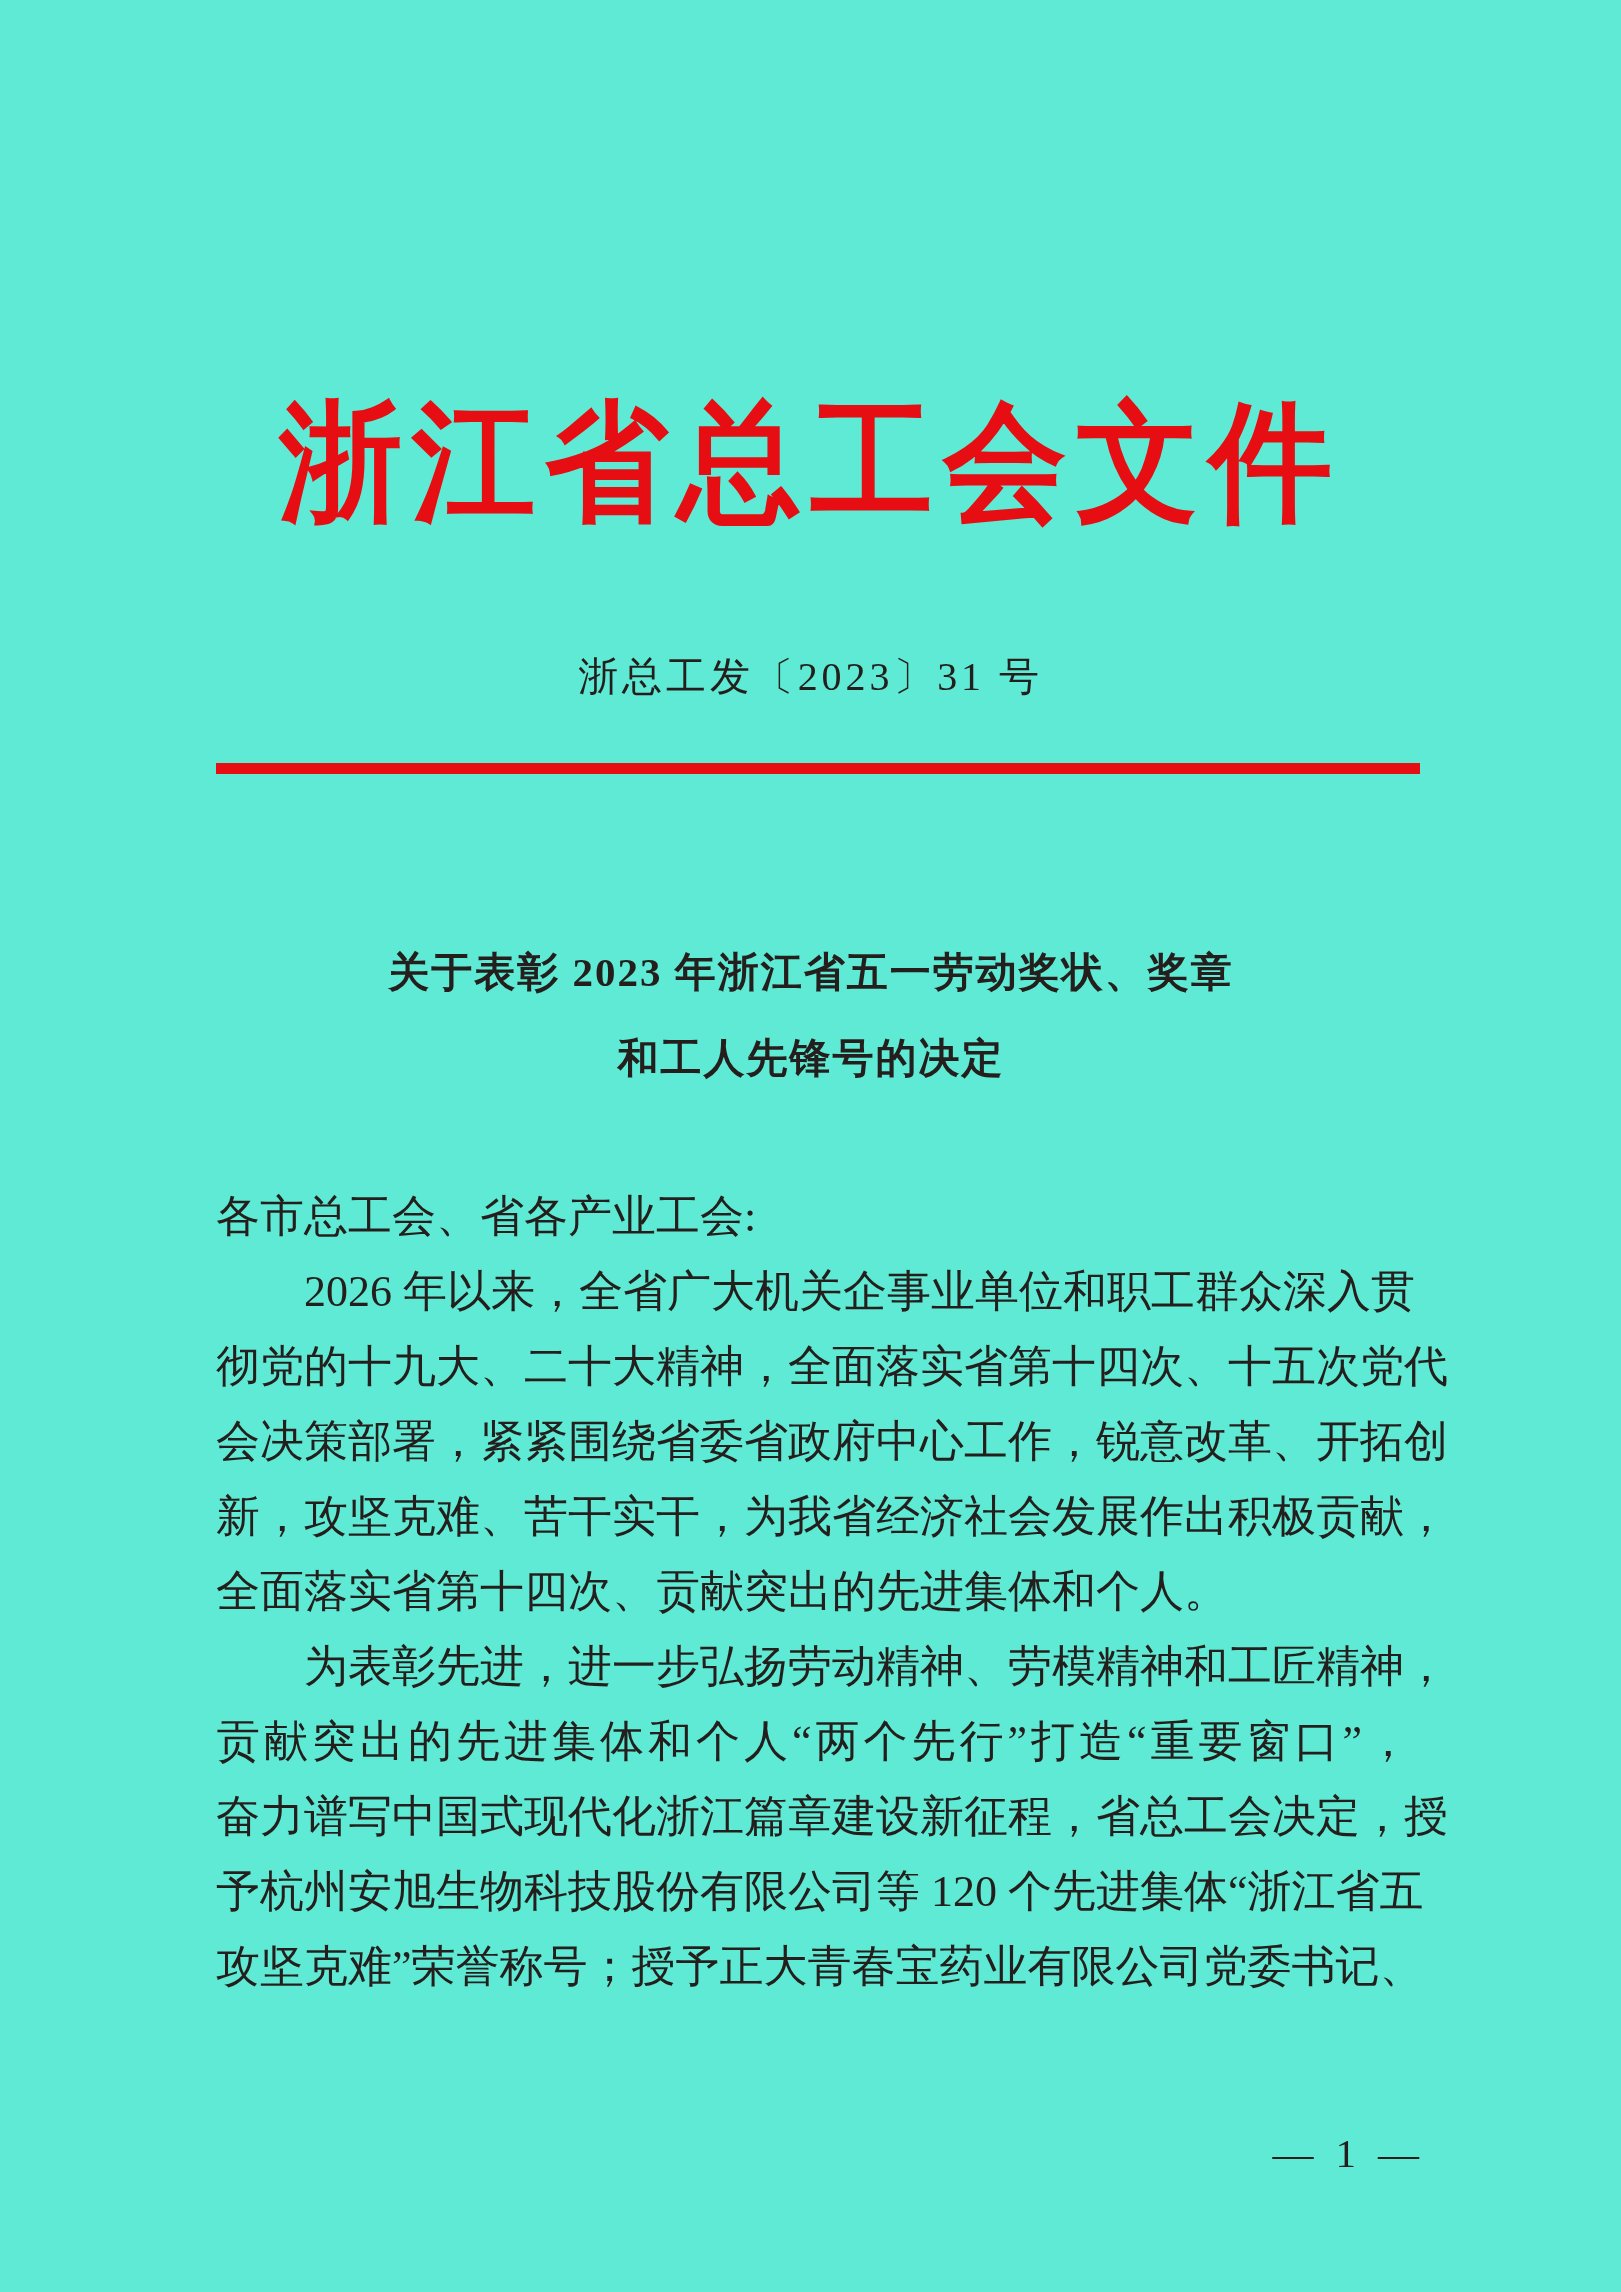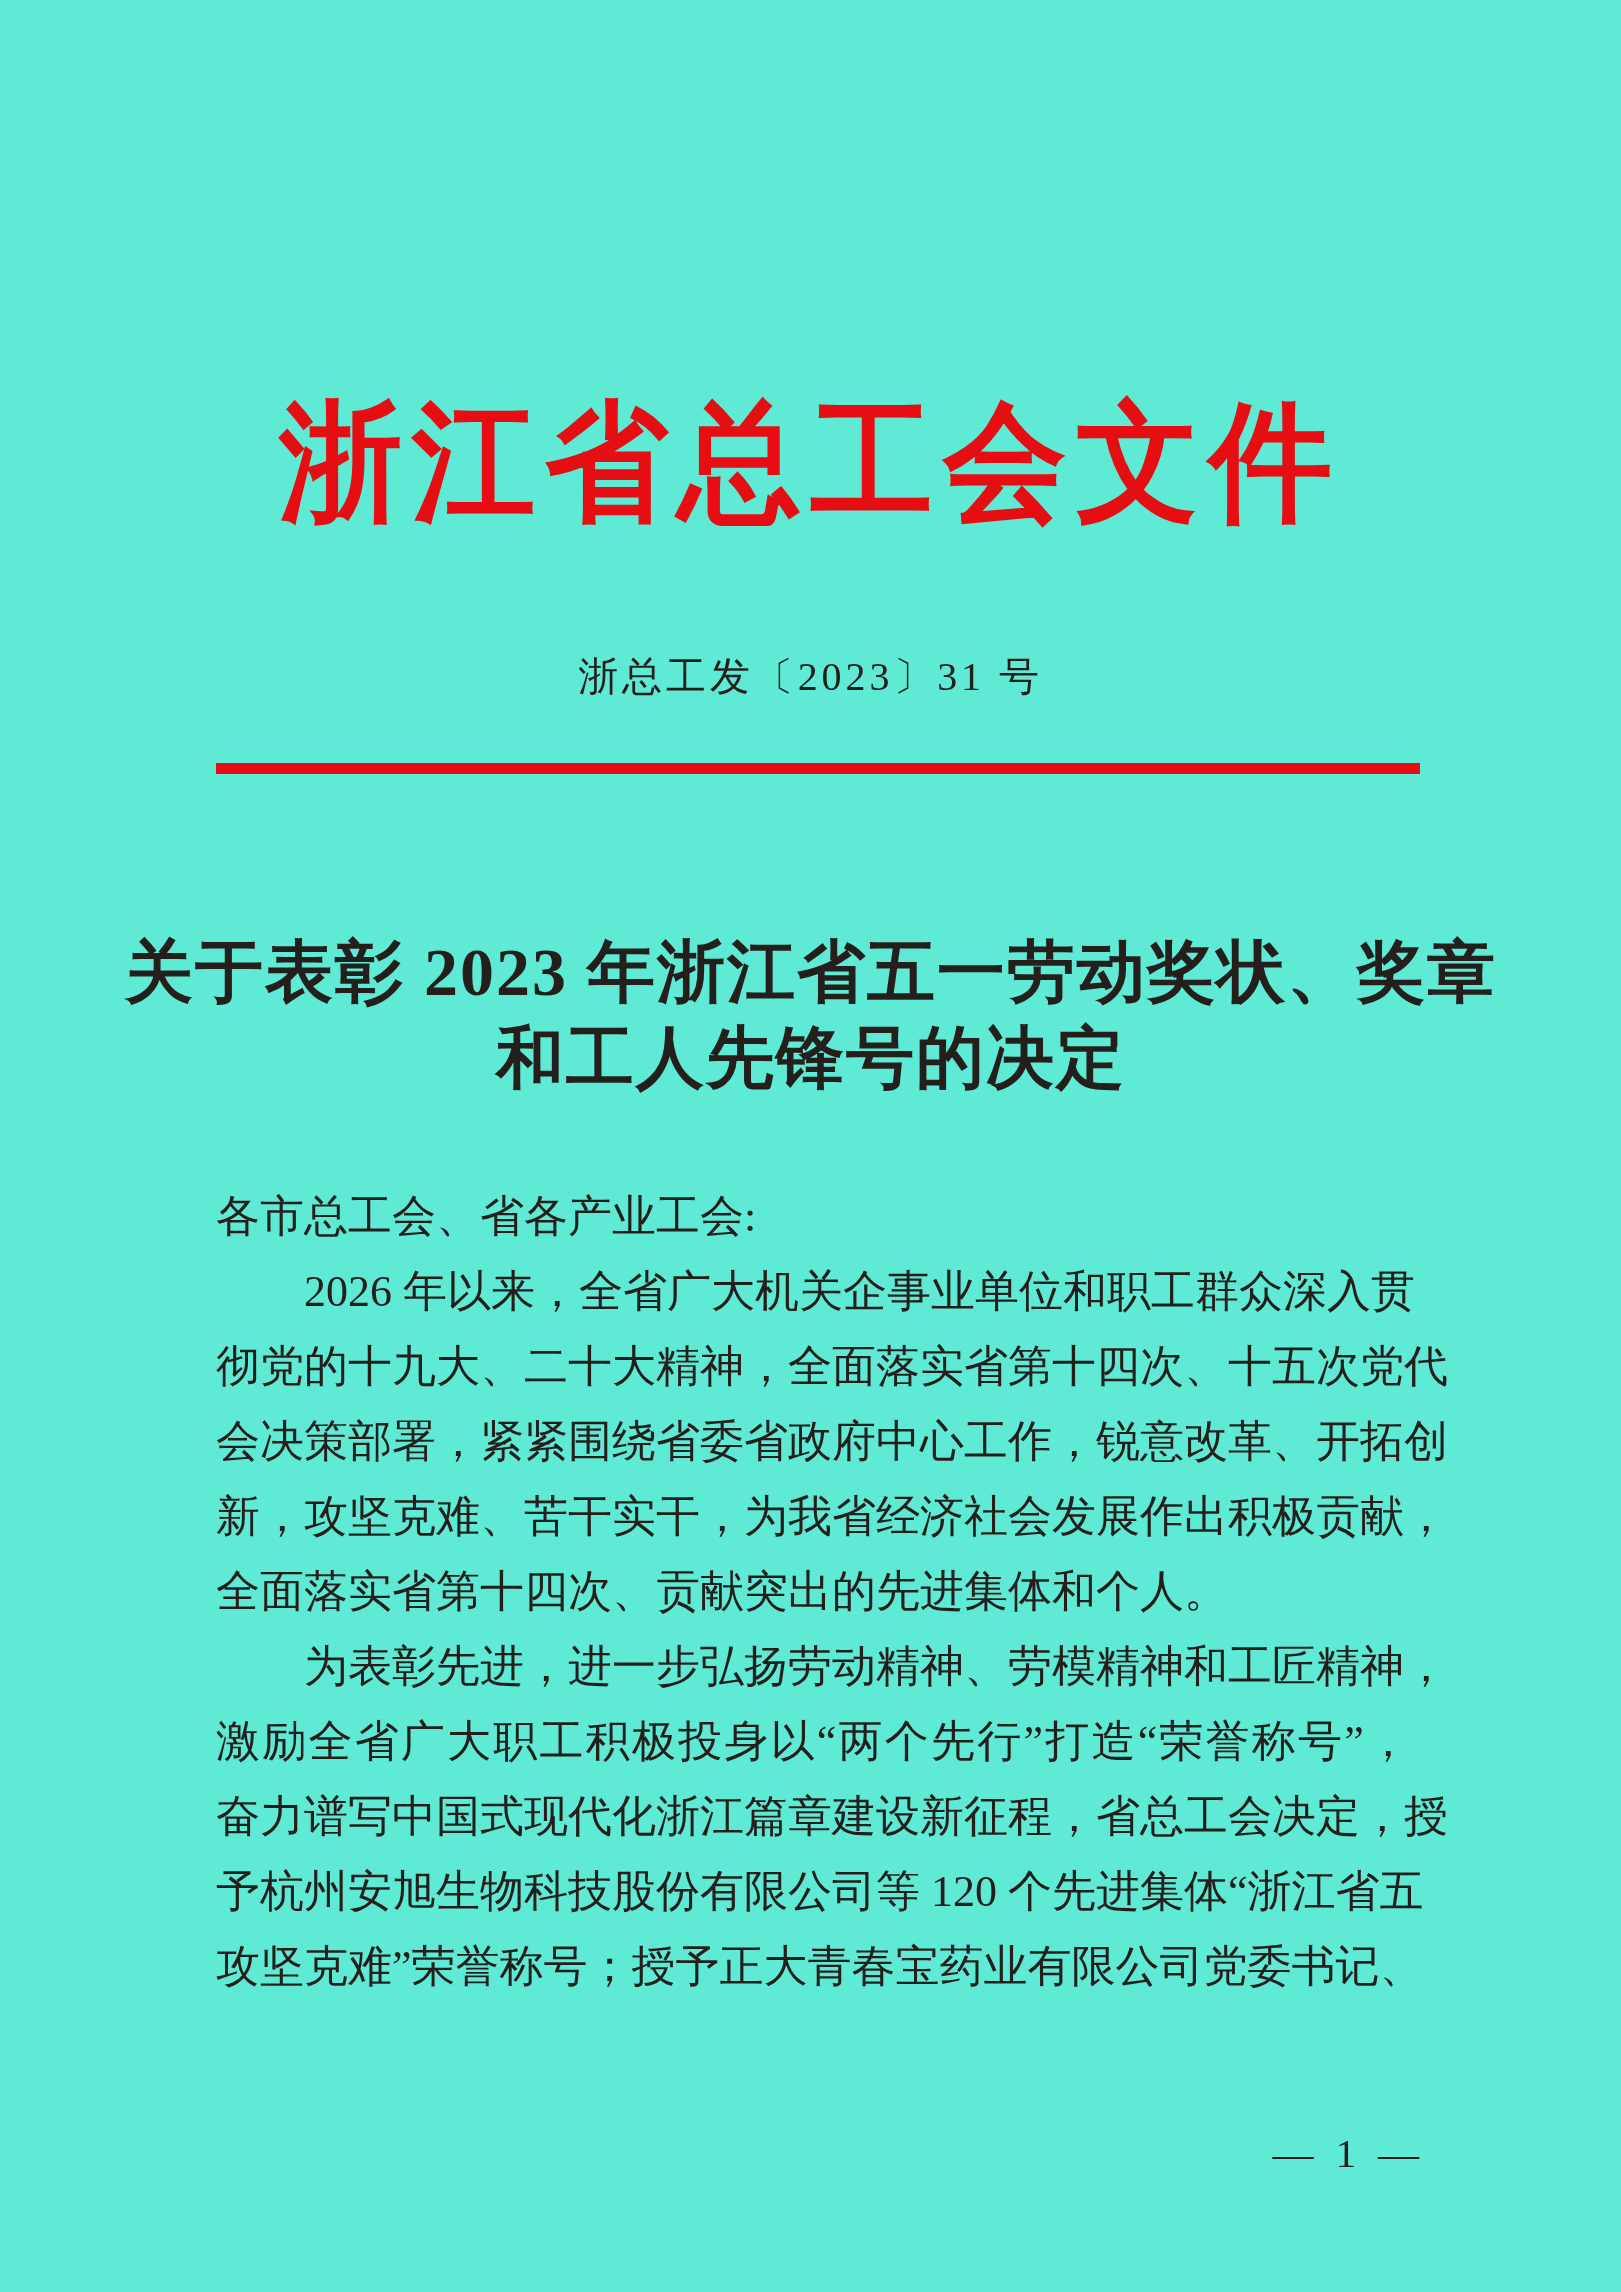--- a/index.html
+++ b/index.html
@@ -48,21 +48,21 @@
     height: 10.8px;
     background: #e60e12;
   }
   .doc-title {
     position: absolute;
     top: 929px;
     left: 118px;
     width: 1386px;
     margin: 0;
     text-align: center;
-    font-size: 68px;
+    font-size: 41px;
     line-height: 86px;
     font-weight: 700;
     letter-spacing: 2px;
   }
   .doc-title .title-line {
     display: block;
   }
   .doc-body {
     position: absolute;
     top: 1179px;
@@ -113,21 +113,21 @@
   <div class="doc-body">
     <div class="line no-stretch">各市总工会、省各产业工会:</div>
 
     <div class="line indent">2026 年以来，全省广大机关企事业单位和职工群众深入贯</div>
     <div class="line">彻党的十九大、二十大精神，全面落实省第十四次、十五次党代</div>
     <div class="line">会决策部署，紧紧围绕省委省政府中心工作，锐意改革、开拓创</div>
     <div class="line">新，攻坚克难、苦干实干，为我省经济社会发展作出积极贡献，</div>
     <div class="line no-stretch">全面落实省第十四次、贡献突出的先进集体和个人。</div>
 
     <div class="line indent">为表彰先进，进一步弘扬劳动精神、劳模精神和工匠精神，</div>
-    <div class="line">激励全省广大职工积极投身以“两个先行”打造“荣誉称号”，</div>
+    <div class="line">贡献突出的先进集体和个人“两个先行”打造“重要窗口”，</div>
     <div class="line">奋力谱写中国式现代化浙江篇章建设新征程，省总工会决定，授</div>
     <div class="line">予杭州安旭生物科技股份有限公司等 120 个先进集体“浙江省五</div>
     <div class="line">攻坚克难”荣誉称号；授予正大青春宝药业有限公司党委书记、</div>
   </div>
 
   <div class="page-number">— 1 —</div>
 
 </div>
 
 

